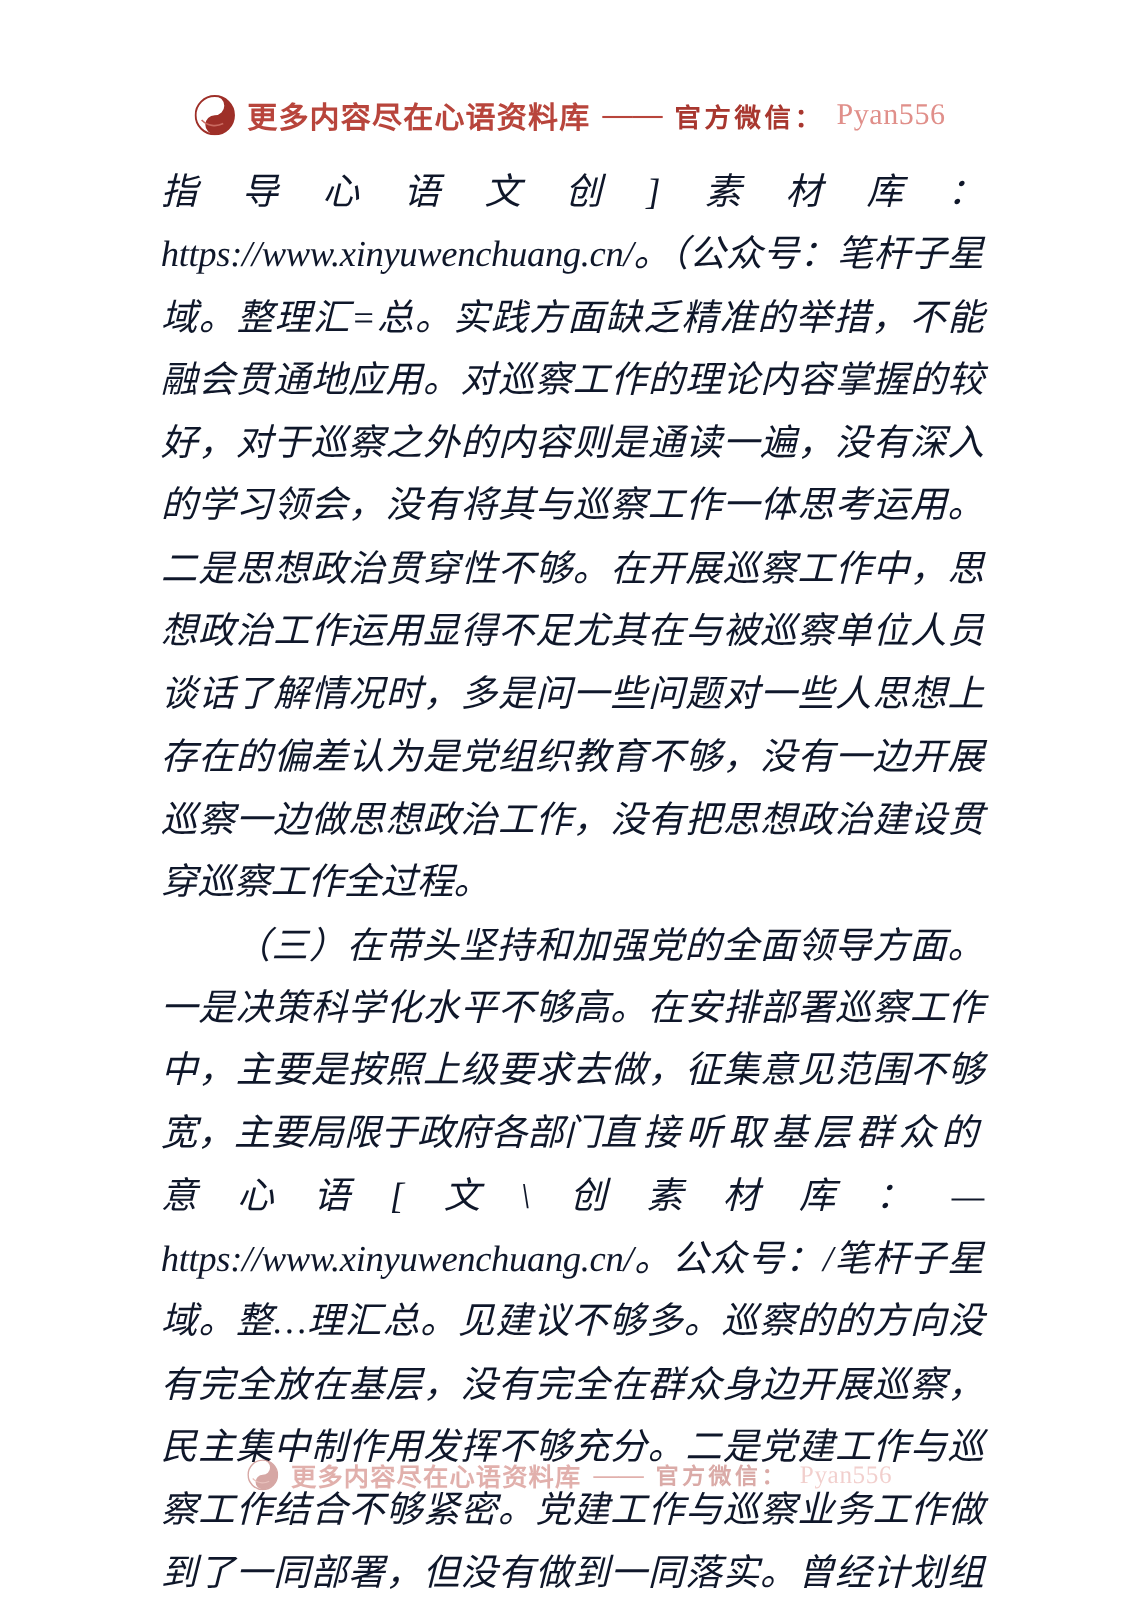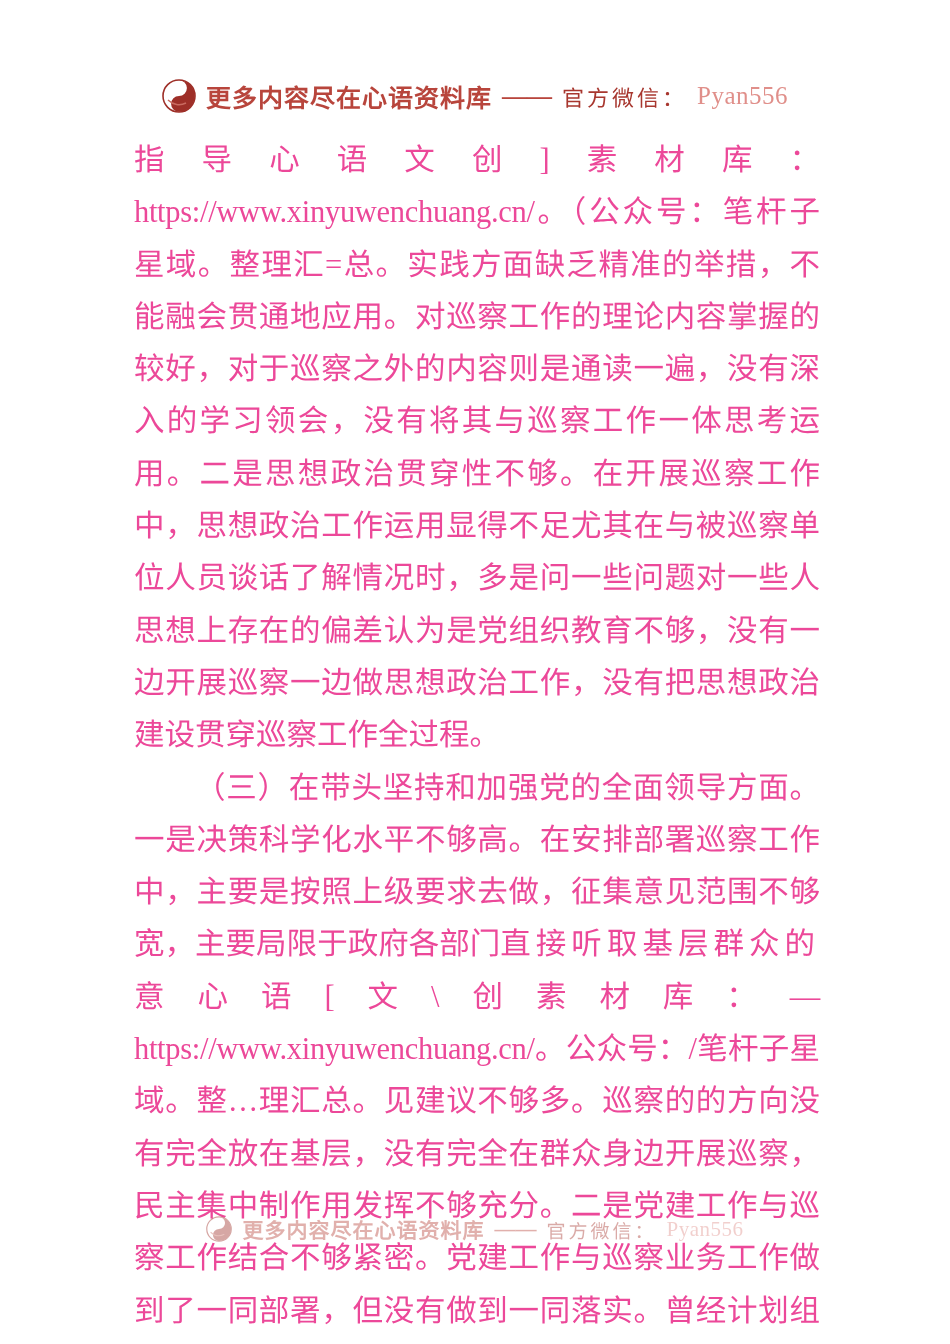--- a/index.html
+++ b/index.html
@@ -67,21 +67,21 @@
   .wm-text-sep {
     font-family: "Liberation Serif", "DejaVu Serif", serif;
     font-weight: bold;
     font-size: 25px;
     color: #b8453c;
   }
   .watermark-bottom .wm-text-sep { font-size: 21px; }
 
   .wm-text-wx {
     font-family: "Liberation Serif", "DejaVu Serif", serif;
-    font-weight: normal;
+    font-weight: bold;
     font-size: 22px;
     letter-spacing: 3px;
     color: #a8372f;
   }
   .watermark-bottom .wm-text-wx { font-size: 19px; }
 
   .wm-text-id {
     font-family: Liberation Serif, serif;
     font-size: 25px;
     letter-spacing: 0.5px;
@@ -94,25 +94,26 @@
     position: absolute;
     left: 134px;
     top: 134px;
     width: 686px;
   }
 
   .para {
     margin: 0;
     font-size: 30.5px;
     line-height: 52.3px;
-    color: #ec4899;
+    color: #0f172a;
     text-align: justify;
     text-justify: inter-character;
     text-indent: 0;
     font-family: "Liberation Serif", "DejaVu Serif", serif;
+    font-style: italic;
   }
 
   .para.indent { text-indent: 2em; }
 
   
   .spaced-line {
     letter-spacing: 5.0px;
   }
 
   .url {

